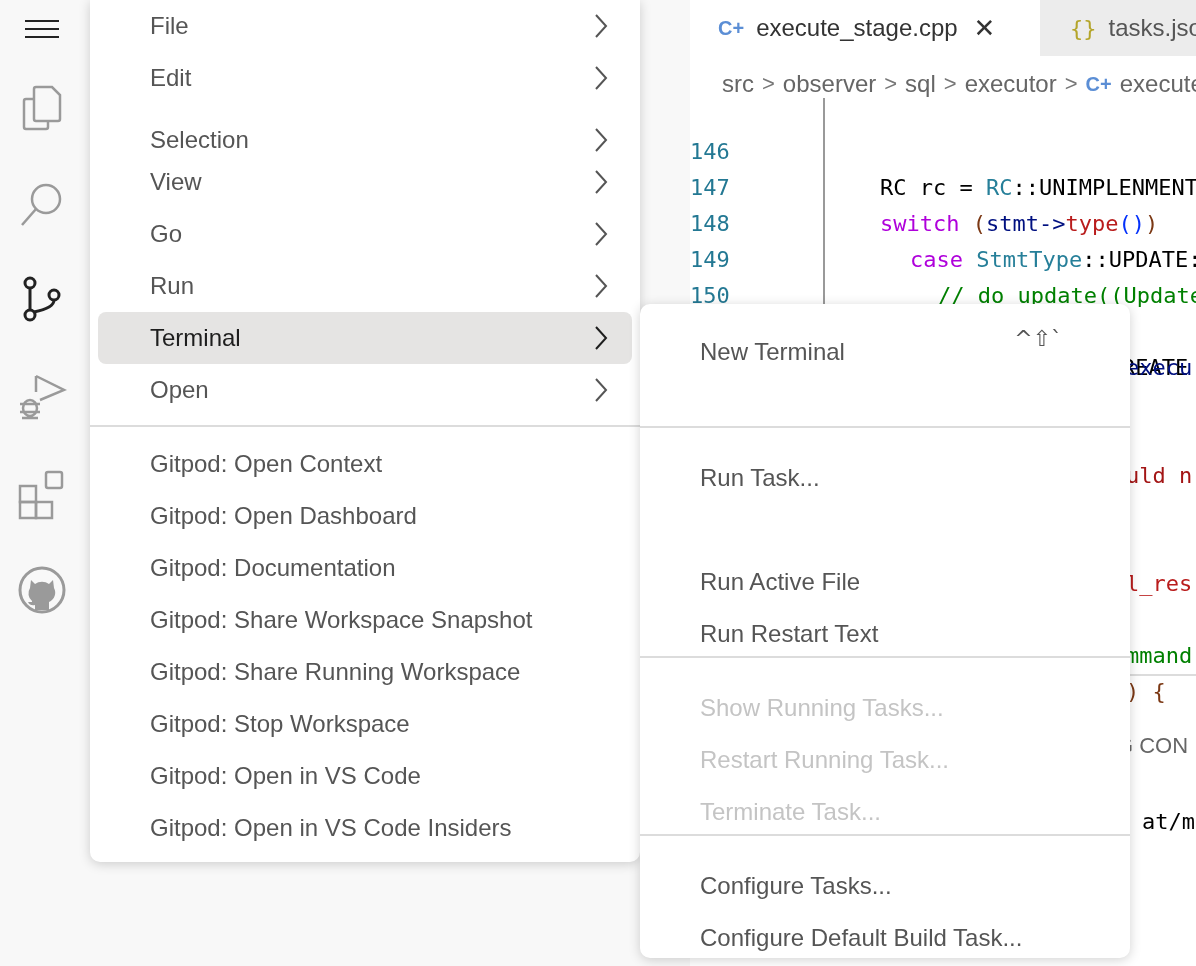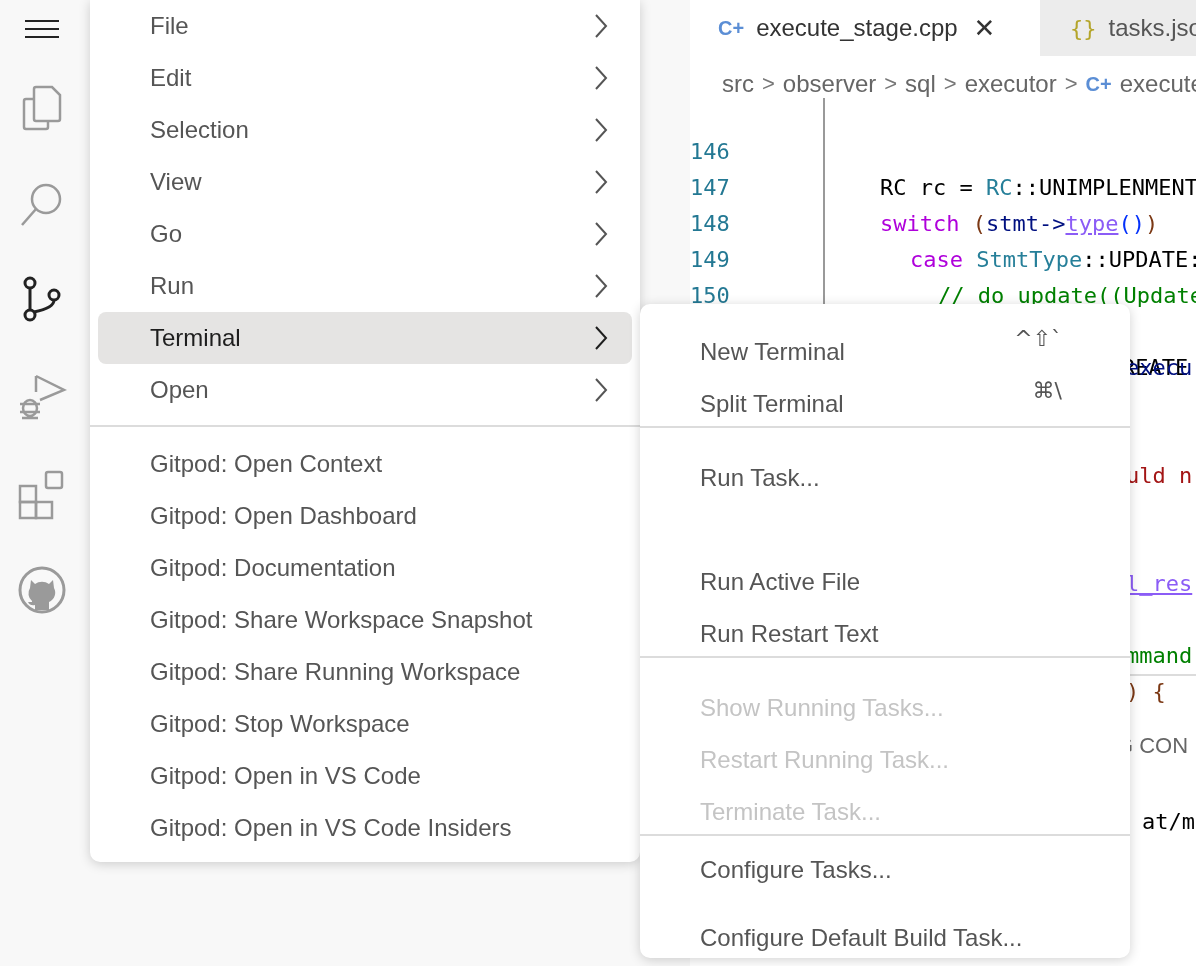--- a/index.html
+++ b/index.html
@@ -30,21 +30,21 @@
   .breadcrumb .sep { margin: 0 8px; color: #777; font-size: 22px; }
   .breadcrumb .bc-icon { color: #5b8ed5; font-weight: bold; font-size: 20px; margin-right: 8px; }
   .code { position: absolute; left: 0; top: 98px; width: 506px; height: 868px; overflow: hidden; font-family: "DejaVu Sans Mono", monospace; font-size: 22px; }
   .code-line { position: absolute; left: 0; height: 36px; width: 506px; white-space: pre; line-height: 36px; }
   .ln { position: absolute; left: 0; width: 80px; text-align: left; color: #237893; }
   .txt { position: absolute; left: 190px; }
   .indent-guide { position: absolute; left: 133px; top: 0; width: 2px; height: 210px; background: #999; }
   .k-kw { color: #af00db; }
   .k-type { color: #267f99; }
   .k-var { color: #001080; }
-  .k-fn { color: #8b5cf6; text-decoration: underline; }
+  .k-fn { color: #b91c1c; }
   .k-cm { color: #008000; }
   .k-par { color: #0431fa; }
   .k-str { color: #a31515; }
   .k-br { color: #7b3814; }
   .k-def { color: #000; }
 
   
   .menu { position: absolute; background: #ffffff; border-radius: 10px; box-shadow: 0 2px 12px rgba(0,0,0,0.18); }
   .main-menu { left: 90px; top: 0; width: 550px; height: 862px; border-top-left-radius: 0; border-top-right-radius: 0; }
   .menu-item { position: absolute; left: 8px; right: 8px; height: 52px; border-radius: 8px; display: flex; align-items: center; font-size: 24px; color: #555; cursor: pointer; white-space: nowrap; }
@@ -209,21 +209,21 @@
     <svg class="chev" width="14" height="26" viewBox="0 0 14 26">
         <path d="M2 2 L12 13 L2 24" fill="none" stroke="#555" stroke-width="2"></path>
       </svg>
   </div>
   <div class="menu-item" style="top:52px;">
     <span class="label">Edit</span>
     <svg class="chev" width="14" height="26" viewBox="0 0 14 26">
         <path d="M2 2 L12 13 L2 24" fill="none" stroke="#555" stroke-width="2"></path>
       </svg>
   </div>
-  <div class="menu-item" style="top:104px;">
+  <div class="menu-item" style="top:114px;">
     <span class="label">Selection</span>
     <svg class="chev" width="14" height="26" viewBox="0 0 14 26">
         <path d="M2 2 L12 13 L2 24" fill="none" stroke="#555" stroke-width="2"></path>
       </svg>
   </div>
   <div class="menu-item" style="top:156px;">
     <span class="label">View</span>
     <svg class="chev" width="14" height="26" viewBox="0 0 14 26">
         <path d="M2 2 L12 13 L2 24" fill="none" stroke="#555" stroke-width="2"></path>
       </svg>
@@ -279,24 +279,20 @@
   <div class="menu-item" style="top:802px;">
     <span class="label">Gitpod: Open in VS Code Insiders</span>
   </div>
 </div>
 
 <div class="menu sub-menu">
   <div class="menu-item" style="top:8px;">
     <span class="label">New Terminal</span>
     <span class="shortcut">^⇧`</span>
   </div>
-  <div class="menu-item" style="top:60px;">
-    <span class="label">Split Terminal</span>
-    <span class="shortcut">⌘\</span>
-  </div>
 
   <div class="menu-sep" style="top:122px;"></div>
 
   <div class="menu-item" style="top:134px;">
     <span class="label">Run Task...</span>
   </div>
   <div class="menu-item" style="top:238px;">
     <span class="label">Run Active File</span>
   </div>
   <div class="menu-item" style="top:290px;">
@@ -310,19 +306,19 @@
   </div>
   <div class="menu-item disabled" style="top:416px;">
     <span class="label">Restart Running Task...</span>
   </div>
   <div class="menu-item disabled" style="top:468px;">
     <span class="label">Terminate Task...</span>
   </div>
 
   <div class="menu-sep" style="top:530px;"></div>
 
-  <div class="menu-item" style="top:526px;text-align:center;">
+  <div class="menu-item" style="top:542px;text-align:center;">
     <span class="label">Configure Tasks...</span>
   </div>
   <div class="menu-item" style="top:594px;">
     <span class="label">Configure Default Build Task...</span>
   </div>
 </div>
 
 </body></html>

